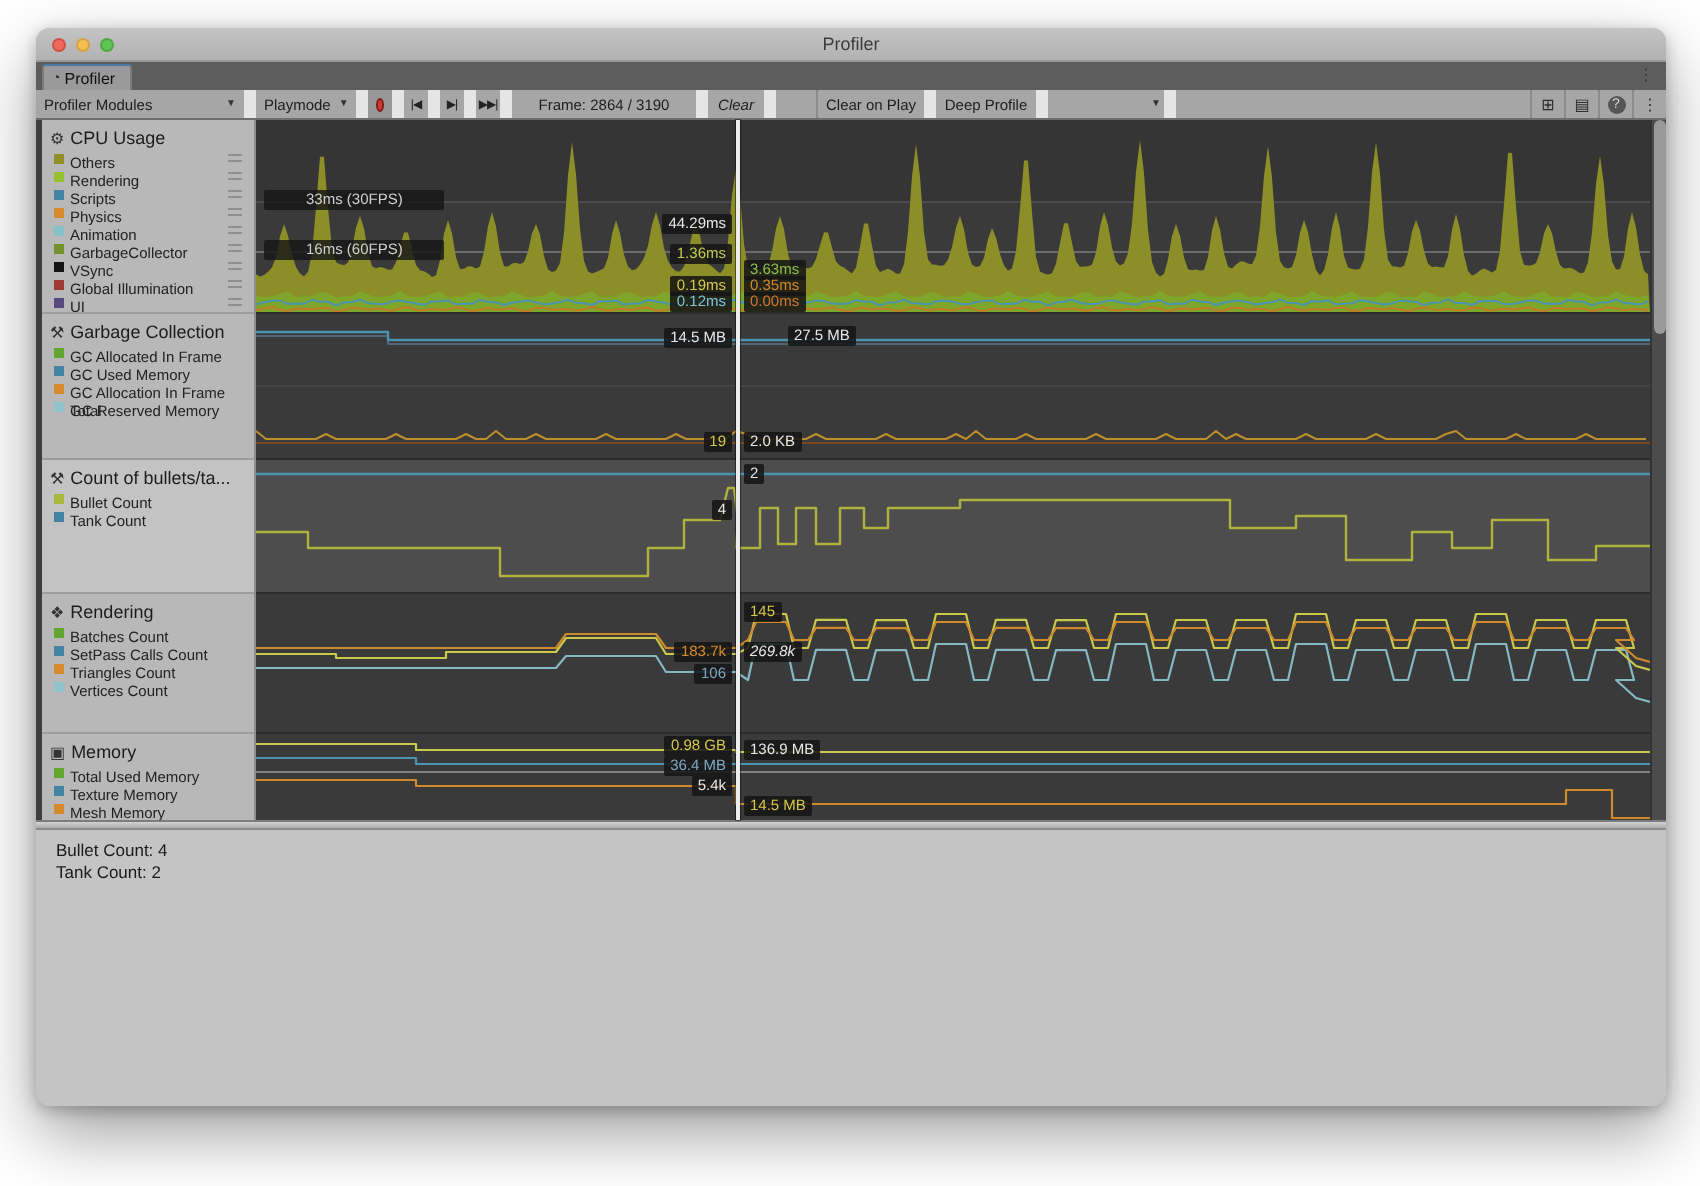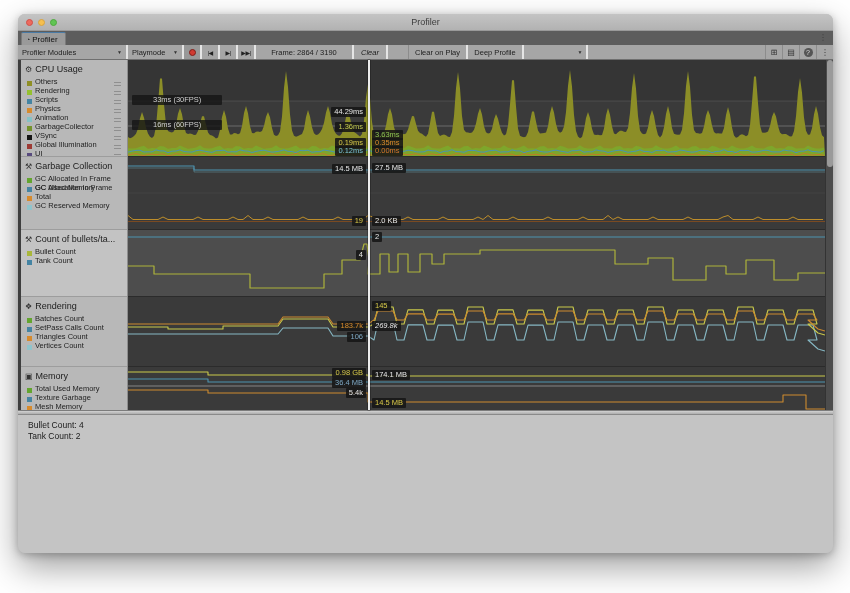--- a/index.html
+++ b/index.html
@@ -20,21 +20,21 @@
   .win-title { text-align:center; line-height:16px; font-size:9px; color:#3c3c3c; }
   
   .tabbar { height:14px; background:#5d5d5d; display:flex; align-items:flex-end; position:relative; }
   .tab { margin-left:3px; height:13px; padding:0 7px 0 4px; background:#9a9a9a; border-top:1px solid #4a7ba6;
          border-left:1px solid #7a7a7a; border-right:1px solid #7a7a7a; display:flex; align-items:center; gap:2px;
          font-size:8px; color:#111; border-radius:2px 2px 0 0; }
   .tab .ticon { font-size:7px; color:#2b2b2b; }
   .tab-kebab { position:absolute; right:6px; top:2px; color:#3a3a3a; font-size:8px; }
   
   .toolbar { height:15px; background:#a6a6a6; border-bottom:1px solid #6f6f6f; display:flex; align-items:stretch; font-size:7.5px; }
-  .tbtn { display:flex; align-items:center; padding:0 4px; border-right:2px solid #e5e5e5; white-space:nowrap; color:#1d1d1d; }
+  .tbtn { display:flex; align-items:center; padding:0 4px; border-right:6px solid #e5e5e5; white-space:nowrap; color:#1d1d1d; }
   .tbtn .arrow { margin-left:auto; font-size:5px; color:#333; padding-left:4px; }
   .dd-modules { width:110px; }
   .dd-playmode { width:56px; }
   .rec { width:18px; justify-content:center; background:#989898; }
   .rec .dot { width:7px; height:7px; border-radius:50%; background:#d03a31; border:1px solid #7e1f1a; }
   .nav { width:18px; justify-content:center; font-size:6px; letter-spacing:-0.5px; color:#222; }
   .frame { width:98px; justify-content:center;text-align:center; }
   .clear { width:34px; justify-content:center;font-style:italic; }
   .gap18 { width:20px; border-right:none; }
   .cop { width:60px; justify-content:center; border-left:1px solid #8c8c8c; }
@@ -45,21 +45,21 @@
   .icon-btn { width:17px; display:flex; align-items:center; justify-content:center; border-left:1px solid #8c8c8c; font-size:8px; color:#2e2e2e; }
   .icon-btn .helpdot { width:9px; height:9px; border-radius:50%; background:#555; color:#ddd; font-size:7px; line-height:9px; text-align:center; }
   
   .modules { height:350px; display:flex; background:#383838; border-left:3px solid #3e3e3e; position:relative; }
   .sidebar { width:107px; background:#b8b8b8; border-right:1px solid #8e8e8e; }
   .side-row { overflow:hidden; border-bottom:1px solid #9d9d9d; padding:3px 3px 0 4px; }
   .side-row.sel { background:#c3c3c3; }
   .m0{height:97px;} .m1{height:73px;} .m2{height:67px;} .m3{height:70px;} .m4{height:43px; border-bottom:none;}
   .mod-head { display:flex; align-items:center; gap:3px; font-size:9px; color:#1c1c1c; height:12px; margin-bottom:2px; }
   .mod-head .micon { font-size:8px; color:#333; }
-  .li { display:flex; align-items:flex-end; height:9px; font-size:7.5px; color:#222; }
+  .li { display:flex; align-items:flex-start; height:9px; font-size:7.5px; color:#222; }
   .sw { width:5px; height:5px; margin:0 3px 0 2px; flex:none; }
   .handle { margin-left:auto; margin-right:3px; width:7px; height:4px; border-top:1px solid #8f8f8f; border-bottom:1px solid #8f8f8f; }
   
   .charts { width:697px; position:relative; }
   .chart-row { position:relative; overflow:hidden; border-bottom:1px solid #2b2b2b; background:#3a3a3a; }
   .chart-row.sel { background:#4d4d4d; }
   .c0{height:97px;} .c1{height:73px;} .c2{height:67px;} .c3{height:70px;} .c4{height:43px; border-bottom:none;}
   .chart-row svg { position:absolute; left:0; top:0; }
   .playhead { position:absolute; left:240px; top:0; width:2px; height:350px; background:#ededed; box-shadow:0 0 0 0.5px rgba(0,0,0,0.45); z-index:5; }
   .badge { position:absolute; z-index:6; background:rgba(22,22,22,0.88); color:#e8e8e8; font-size:7.5px; line-height:10px;
@@ -247,21 +247,21 @@
         <div class="mod-head">
             <span class="micon">▣</span>
             <span>Memory</span>
           </div>
         <div class="li">
             <span class="sw" style="background-color: rgb(99, 165, 47);"></span>
             <span>Total Used Memory</span>
           </div>
         <div class="li">
             <span class="sw" style="background-color: rgb(68, 132, 163);"></span>
-            <span>Texture Garbage</span>
+            <span>Texture Memory</span>
           </div>
         <div class="li">
             <span class="sw" style="background-color: rgb(215, 138, 44);"></span>
             <span>Mesh Memory</span>
           </div>
       </div>
     </div>
 
     <div class="charts">
 
@@ -289,21 +289,21 @@
       <div class="chart-row c1">
         <svg id="chart-gc" width="697" height="73">
             <line x1="0" y1="36" x2="697" y2="36" stroke="rgba(255,255,255,0.05)" stroke-width="1"></line>
             <polyline points="0,11 66,11 66,15 697,15" fill="none" stroke="rgba(127,196,214,0.45)" stroke-width="0.8" stroke-linejoin="round"></polyline>
             <polyline points="0,9 66,9 66,13 697,13" fill="none" stroke="#4C93B0" stroke-width="1.2" stroke-linejoin="round"></polyline>
             <line x1="0" y1="64.5" x2="697" y2="64.5" stroke="#7a4a22" stroke-width="1"></line>
             <polyline points="0,58.5 5,62.5 10,62.5 15,62.5 20,62.5 25,62.5 30,62.5 35,60 40,62.5 45,62.5 50,62.5 55,62.5 60,62.5 65,62.5 70,60 75,62.5 80,62.5 85,62.5 90,62.5 95,62.5 100,62.5 105,60 110,62.5 115,62.5 120,58.5 125,62.5 130,62.5 135,62.5 140,60 145,62.5 150,62.5 155,62.5 160,62.5 165,62.5 170,62.5 175,60 180,62.5 185,62.5 190,62.5 195,62.5 200,62.5 205,62.5 210,60 215,62.5 220,62.5 225,62.5 230,62.5 235,62.5 240,58.5 245,60 250,62.5 255,62.5 260,62.5 265,62.5 270,62.5 275,62.5 280,60 285,62.5 290,62.5 295,62.5 300,62.5 305,62.5 310,62.5 315,60 320,62.5 325,62.5 330,62.5 335,62.5 340,62.5 345,62.5 350,60 355,62.5 360,58.5 365,62.5 370,62.5 375,62.5 380,62.5 385,60 390,62.5 395,62.5 400,62.5 405,62.5 410,62.5 415,62.5 420,60 425,62.5 430,62.5 435,62.5 440,62.5 445,62.5 450,62.5 455,60 460,62.5 465,62.5 470,62.5 475,62.5 480,58.5 485,62.5 490,60 495,62.5 500,62.5 505,62.5 510,62.5 515,62.5 520,62.5 525,60 530,62.5 535,62.5 540,62.5 545,62.5 550,62.5 555,62.5 560,60 565,62.5 570,62.5 575,62.5 580,62.5 585,62.5 590,62.5 595,60 600,58.5 605,62.5 610,62.5 615,62.5 620,62.5 625,62.5 630,60 635,62.5 640,62.5 645,62.5 650,62.5 655,62.5 660,62.5 665,60 670,62.5 675,62.5 680,62.5 685,62.5 690,62.5 695,62.5" fill="none" stroke="#BE8E2B" stroke-width="1" stroke-linejoin="round"></polyline>
           </svg>
         <div class="badge l" style="top: 7px; color: rgb(232, 232, 232);">14.5 MB</div>
         <div class="badge l" style="top: 59px; color: rgb(215, 201, 74);">19</div>
-        <div class="badge r" style="top: 6px; color: rgb(232, 232, 232);">27.5 MB</div>
+        <div class="badge r" style="top: 6px; color: rgb(232, 232, 232); margin-left: 22px;">27.5 MB</div>
         <div class="badge r" style="top: 59px; color: rgb(232, 232, 232);">2.0 KB</div>
       </div>
 
       <div class="chart-row c2 sel">
         <svg id="chart-bullets" width="697" height="67">
             <polyline points="0,7 697,7" fill="none" stroke="#4C93B0" stroke-width="1.2" stroke-linejoin="round"></polyline>
             <polyline points="0,36 26,36 26,44 122,44 122,58 196,58 196,44 214,44 214,30 232,30 236,14 239,14 241,30 240,44 252,44 252,24 261,24 261,42 270,42 270,24 280,24 280,42 292,42 292,24 304,24 304,34 316,34 316,24 352,24 352,20 487,20 487,34 520,34 520,28 545,28 545,50 578,50 578,36 598,36 598,44 618,44 618,30 646,30 646,50 670,50 670,43 697,43" fill="none" stroke="#ADB33B" stroke-width="1.2" stroke-linejoin="round"></polyline>
           </svg>
         <div class="badge l" style="top: 20px; color: rgb(232, 232, 232);">4</div>
         <div class="badge r" style="top: 2px; color: rgb(232, 232, 232);">2</div>
@@ -324,21 +324,21 @@
       <div class="chart-row c4">
         <svg id="chart-memory" width="697" height="43">
             <polyline points="0,19 697,19" fill="none" stroke="#9a9a9a" stroke-width="0.8" stroke-linejoin="round"></polyline>
             <polyline points="0,5 80,5 80,8 240,8 240,9 697,9" fill="none" stroke="#C9C94A" stroke-width="1.1" stroke-linejoin="round"></polyline>
             <polyline points="0,12 80,12 80,15 697,15" fill="none" stroke="#4C93B0" stroke-width="1.1" stroke-linejoin="round"></polyline>
             <polyline points="0,23 80,23 80,26 240,26 240,35 655,35 655,28 678,28 678,42 697,42" fill="none" stroke="#CD8A2E" stroke-width="1.1" stroke-linejoin="round"></polyline>
           </svg>
         <div class="badge l" style="top: 1px; color: rgb(215, 201, 74);">0.98 GB</div>
         <div class="badge l" style="top: 11px; color: rgb(127, 168, 196);">36.4 MB</div>
         <div class="badge l" style="top: 21px; color: rgb(232, 232, 232);">5.4k</div>
-        <div class="badge r" style="top: 3px; color: rgb(232, 232, 232);">174.1 MB</div>
+        <div class="badge r" style="top: 3px; color: rgb(232, 232, 232);">136.9 MB</div>
         <div class="badge r" style="top: 13px; color: rgb(232, 232, 232); margin-top: 48px;">76</div>
         <div class="badge r" style="top: 31px; color: rgb(215, 201, 74);">14.5 MB</div>
       </div>
 
       <div class="playhead"></div>
     </div>
 
     <div class="vscroll">
       <div class="vthumb"></div>
     </div>

